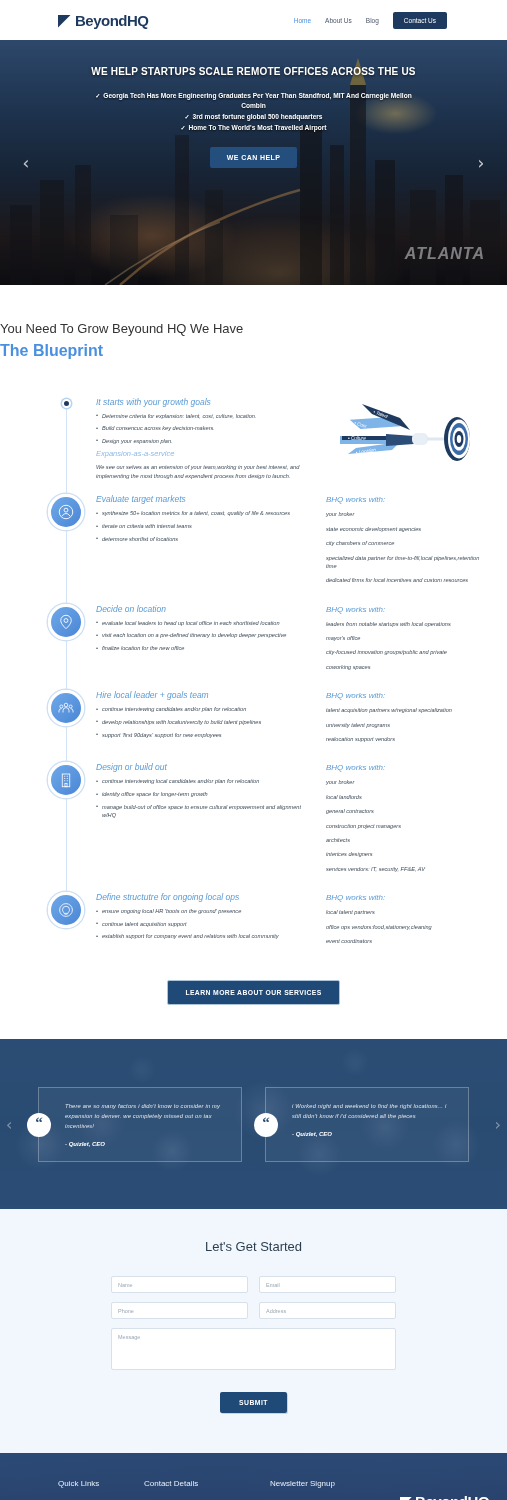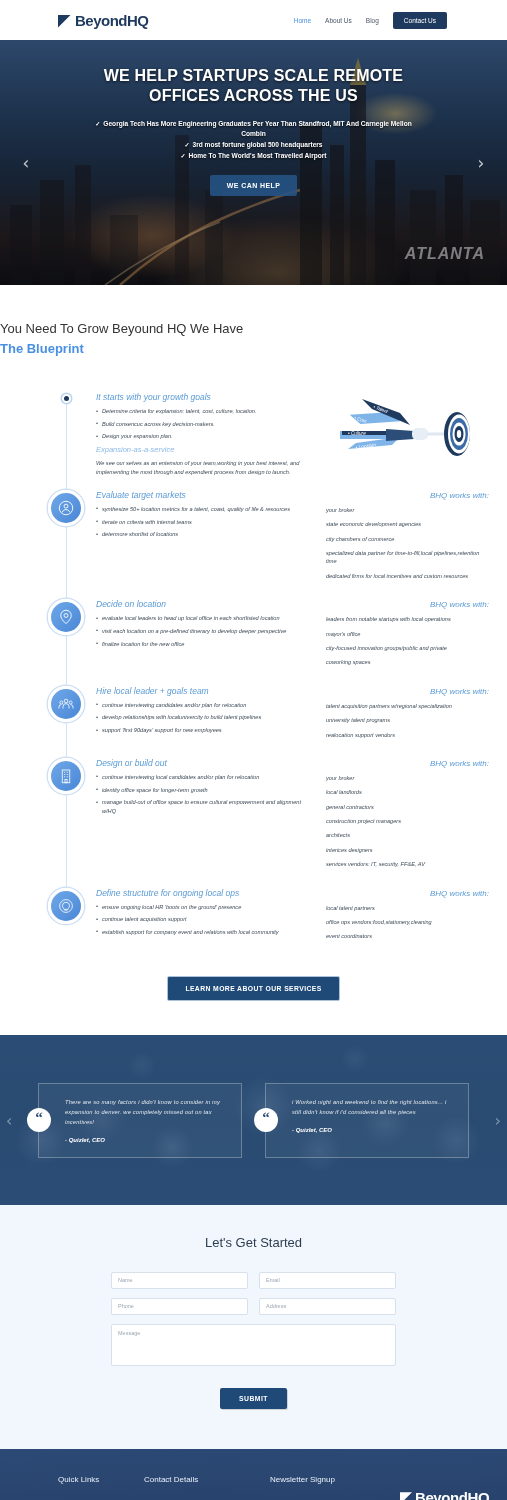--- a/index.html
+++ b/index.html
@@ -74,21 +74,21 @@
     background: rgba(10,20,35,0.30);
   }
   .hero-content {
     position: relative;
     z-index: 3;
     padding-top: 26px;
     text-align: center;
     color: #fff;
   }
   .hero-title {
-    font-size: 16px;
+    font-size: 10px;
     font-weight: bold;
     line-height: 1.28;
     text-shadow: 0 1px 3px rgba(0,0,0,.7);
     letter-spacing: .2px;
     padding: 0 84px;
   }
   .hero-bullets { margin-top: 12px; padding: 0 85px; }
   .hero-bullets li {
     list-style: none;
     font-size: 6.6px;
@@ -141,21 +141,21 @@
     text-align: left;
     font-size: 13px;
     color: #333;
     font-weight: normal;
     line-height: 1.5;
   }
   .bp-heading .blue {
     display: block;
     color: #4a90e2;
     font-weight: bold;
-    font-size: 13px;
+    font-size: 16px;
   }
 
   .timeline {
     position: relative;
     margin: 34px 0 0 0;
     padding: 0 18px 0 0;
   }
   .tl-line {
     position: absolute;
     left: 66px; top: 8px; bottom: 40px;
@@ -225,21 +225,20 @@
   }
   .tl-sub-body {
     font-size: 5.6px;
     line-height: 1.6;
     color: #3c4a57;
   }
   .tl-works-title {
     color: #5b9bd5;
     font-size: 8px;
     margin-bottom: 6px;
-    text-align: right;
   }
   .tl-right ul { list-style: none; }
   .tl-right li {
     font-size: 5.6px;
     line-height: 1.5;
     color: #3c4a57;
     margin-bottom: 6px;
   }
 
   

